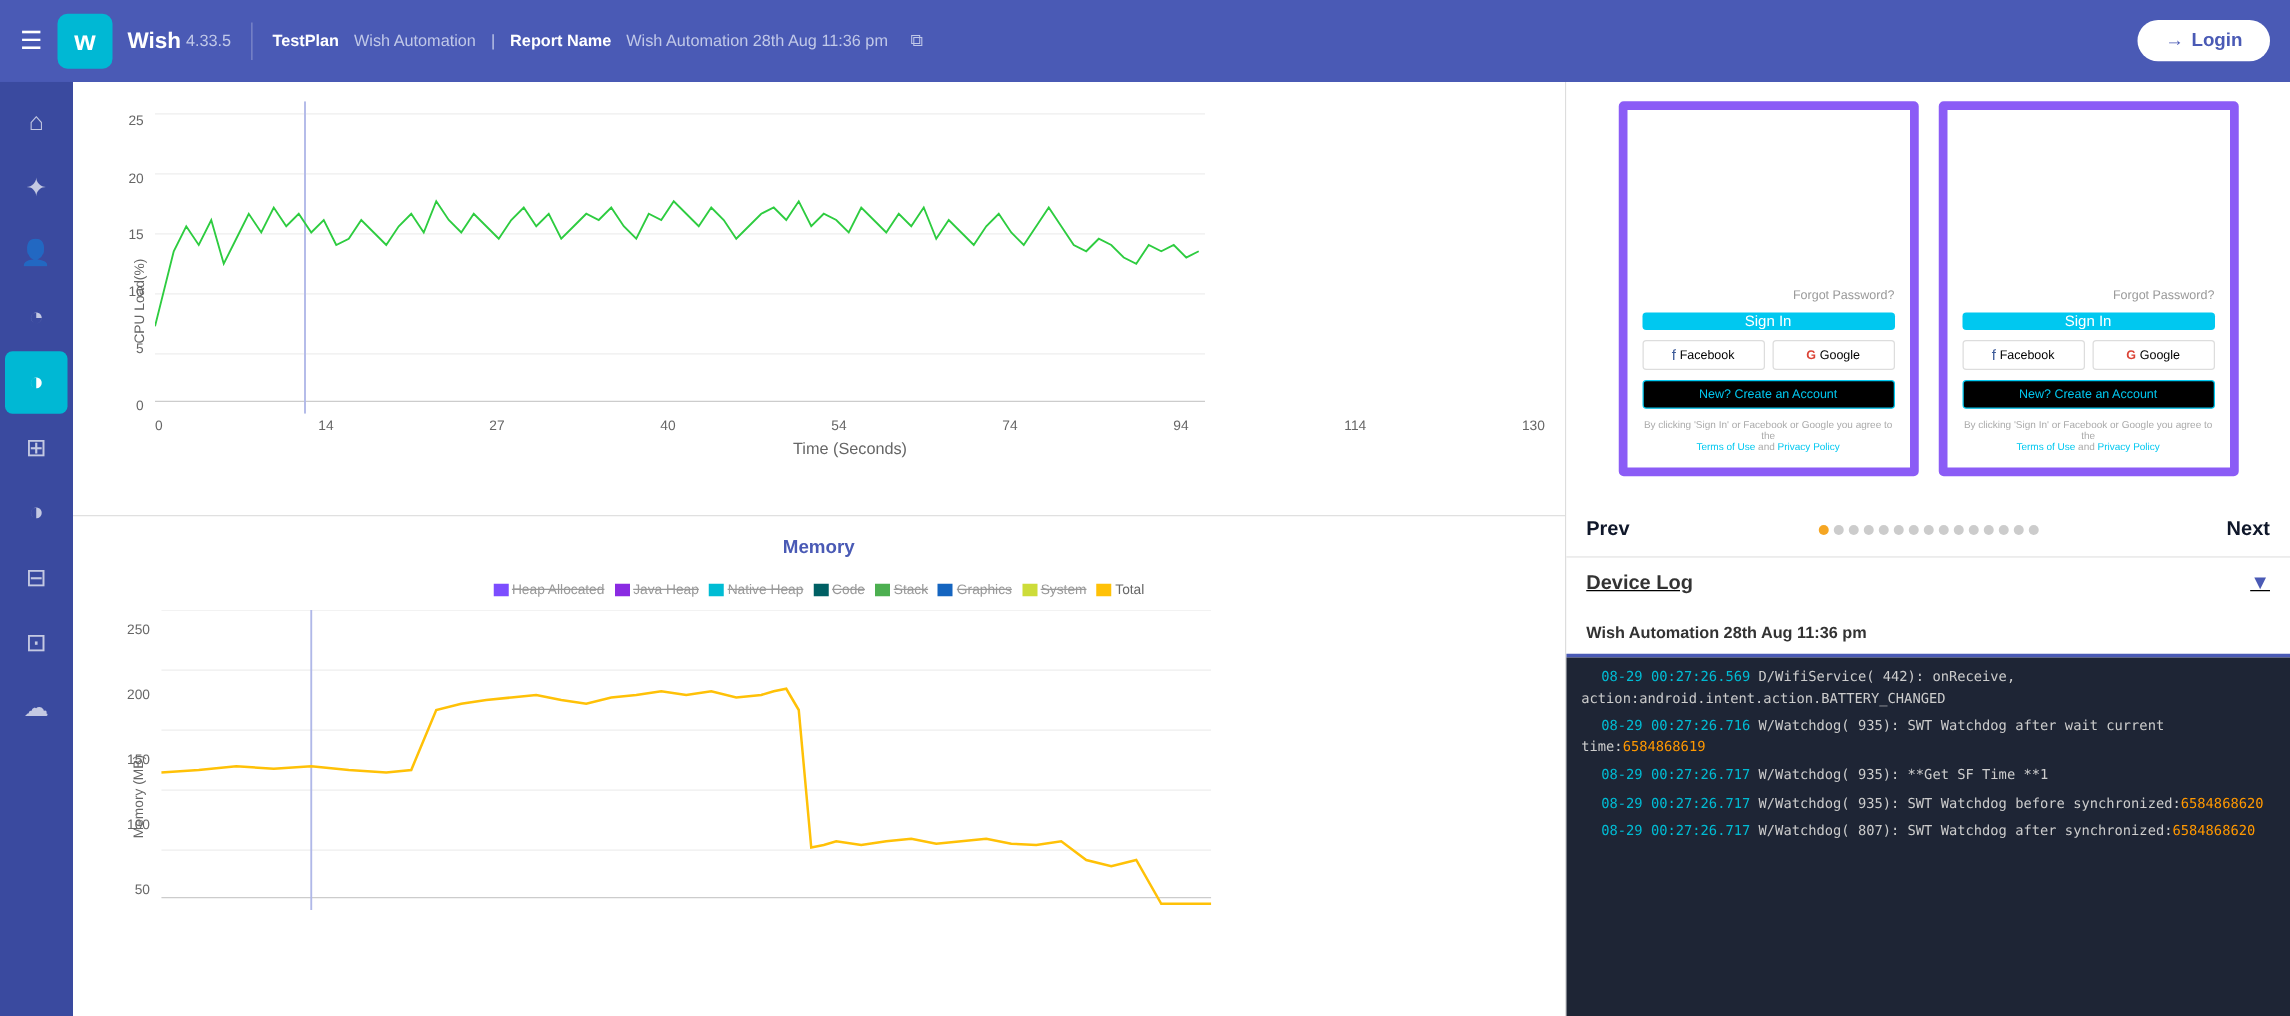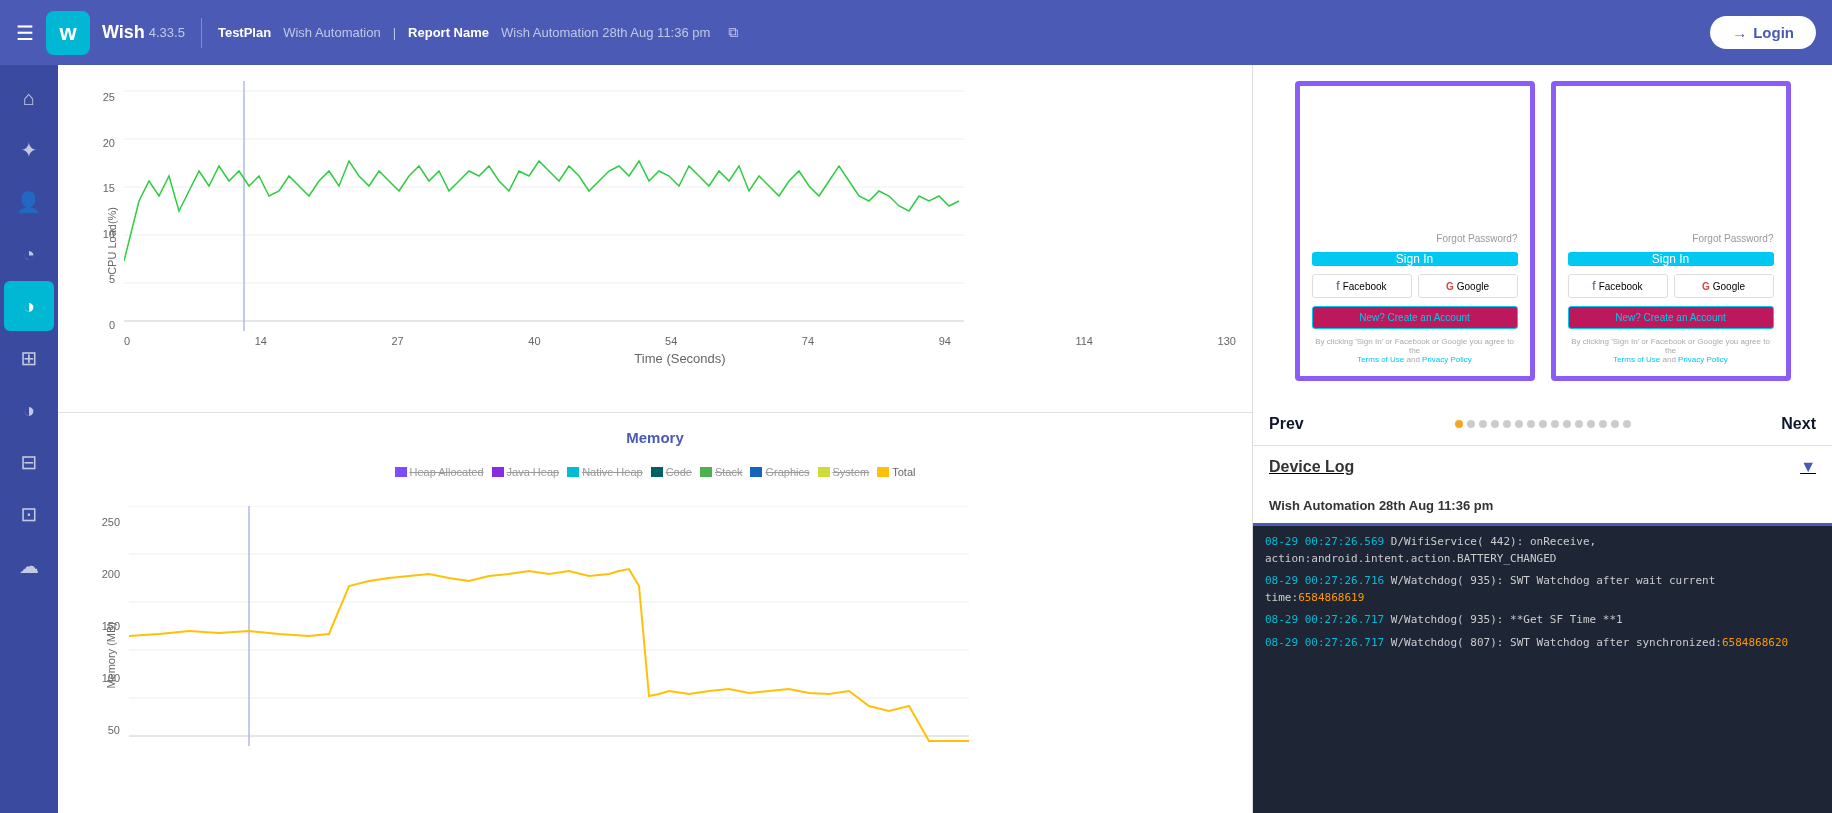--- a/index.html
+++ b/index.html
@@ -140,21 +140,21 @@
       text-align: center;
       font-size: 15px;
       color: #4a5ab5;
       font-weight: bold;
       margin-bottom: 20px;
     }
     .legend {
       display: flex;
       flex-wrap: wrap;
       gap: 8px;
-      margin-bottom: 28px;
+      margin-bottom: 10px;
       font-size: 11px;
       color: #666;
       justify-content: center;
     }
     .legend-item {
       display: flex;
       align-items: center;
       gap: 3px;
     }
     .legend-color {
@@ -183,21 +183,21 @@
       display: flex;
       gap: 0;
       padding: 16px;
       justify-content: center;
       align-items: stretch;
       flex: 1;
     }
     .screenshot-frame {
       width: 240px;
       height: 300px;
-      border: 5px solid #8b5cf6;
+      border: 7px solid #8b5cf6;
       background: white;
       display: flex;
       flex-direction: column;
       align-items: flex-end;
       justify-content: center;
       overflow: hidden;
       border-radius: 4px;
     }
     .screenshot-inner {
       width: 100%;
@@ -239,21 +239,21 @@
       border-radius: 3px;
       display: flex;
       align-items: center;
       justify-content: center;
       gap: 3px;
       cursor: pointer;
     }
     .fb-icon { color: #3b5998; font-size: 12px; }
     .g-icon { color: #db4437; font-size: 10px; font-weight: bold; }
     .create-account-btn {
-      background: #be185d;
+      background: #000000;
       color: #00c8f0;
       border: 1px solid #00c8f0;
       width: 100%;
       padding: 5px;
       font-size: 10px;
       border-radius: 3px;
       cursor: pointer;
     }
     .terms-text {
       font-size: 8px;
@@ -326,21 +326,21 @@
       flex: 1;
       overflow-y: auto;
       padding: 8px 12px;
       font-size: 11px;
       font-family: monospace;
     }
     .log-line {
       margin-bottom: 6px;
       line-height: 1.5;
     }
-    .log-timestamp { color: #00bcd4; }
+    .log-timestamp { color: #00bcd4; margin-left: 16px; }
     .log-text { color: #ccc; }
     .log-highlight { color: #ff9800; }
 
     
     svg { display: block; }
   </style>
 </head>
 <body>
 
 <div class="header">
@@ -596,18 +596,22 @@
         <div class="log-line">
           <span class="log-timestamp">08-29 00:27:26.716</span>
           <span class="log-text"> W/Watchdog( 935): SWT Watchdog after wait current time:</span><span class="log-highlight">6584868619</span>
         </div>
         <div class="log-line">
           <span class="log-timestamp">08-29 00:27:26.717</span>
           <span class="log-text"> W/Watchdog( 935): **Get SF Time **1</span>
         </div>
         <div class="log-line">
           <span class="log-timestamp">08-29 00:27:26.717</span>
+          <span class="log-text"> W/Watchdog( 935): SWT Watchdog before synchronized:</span><span class="log-highlight">6584868620</span>
+        </div>
+        <div class="log-line">
+          <span class="log-timestamp">08-29 00:27:26.717</span>
           <span class="log-text"> W/Watchdog( 807): SWT Watchdog after synchronized:</span><span class="log-highlight">6584868620</span>
         </div>
       </div>
     </div>
   </div>
 </div>
 
 </body></html>

